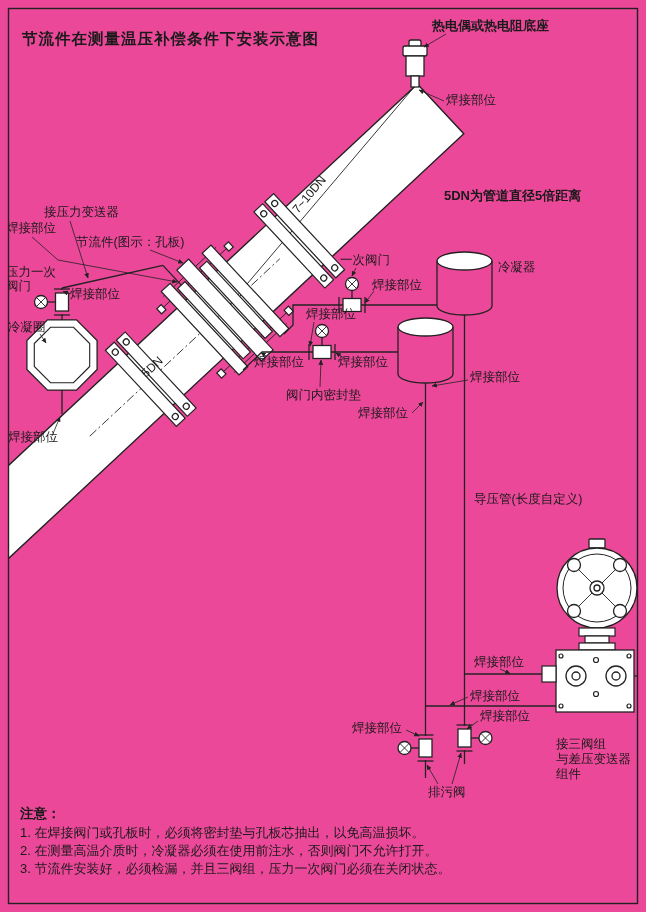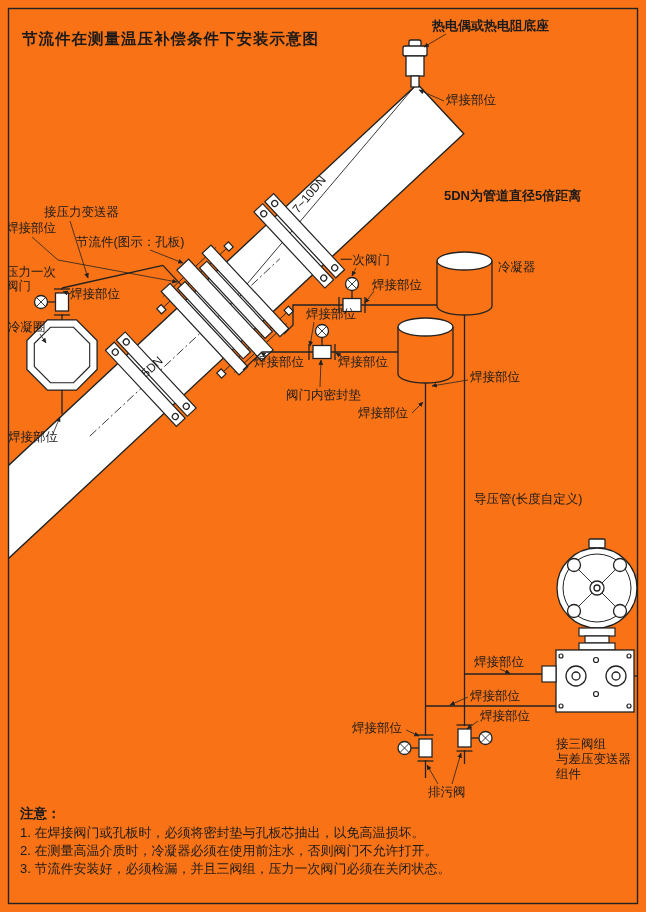--- a/index.html
+++ b/index.html
@@ -1,16 +1,16 @@
 <!DOCTYPE html>
 <html><head>
 <meta charset="utf-8">
 <style>
   html,body{margin:0;padding:0;background:#ffffff;}
-  .page{position:relative;width:646px;height:912px;background:#f97316;overflow:hidden;
+  .page{position:relative;width:646px;height:912px;background:#ec4899;overflow:hidden;
         font-family:"Liberation Sans",sans-serif;}
   svg{display:block;}
   svg text{fill:#1a1a1a;font-family:"Liberation Sans",sans-serif;}
   .lbl{font-size:12.5px;}
   .lbl-b{font-size:13px;font-weight:bold;}
   .title-t{font-size:15.5px;font-weight:bold;letter-spacing:1px;}
   .note-h{font-size:13.5px;font-weight:bold;}
   .note-t{font-size:13px;}
   .dim{font-size:12px;}
   .ln{stroke:#222;stroke-width:1.3;fill:none;}

